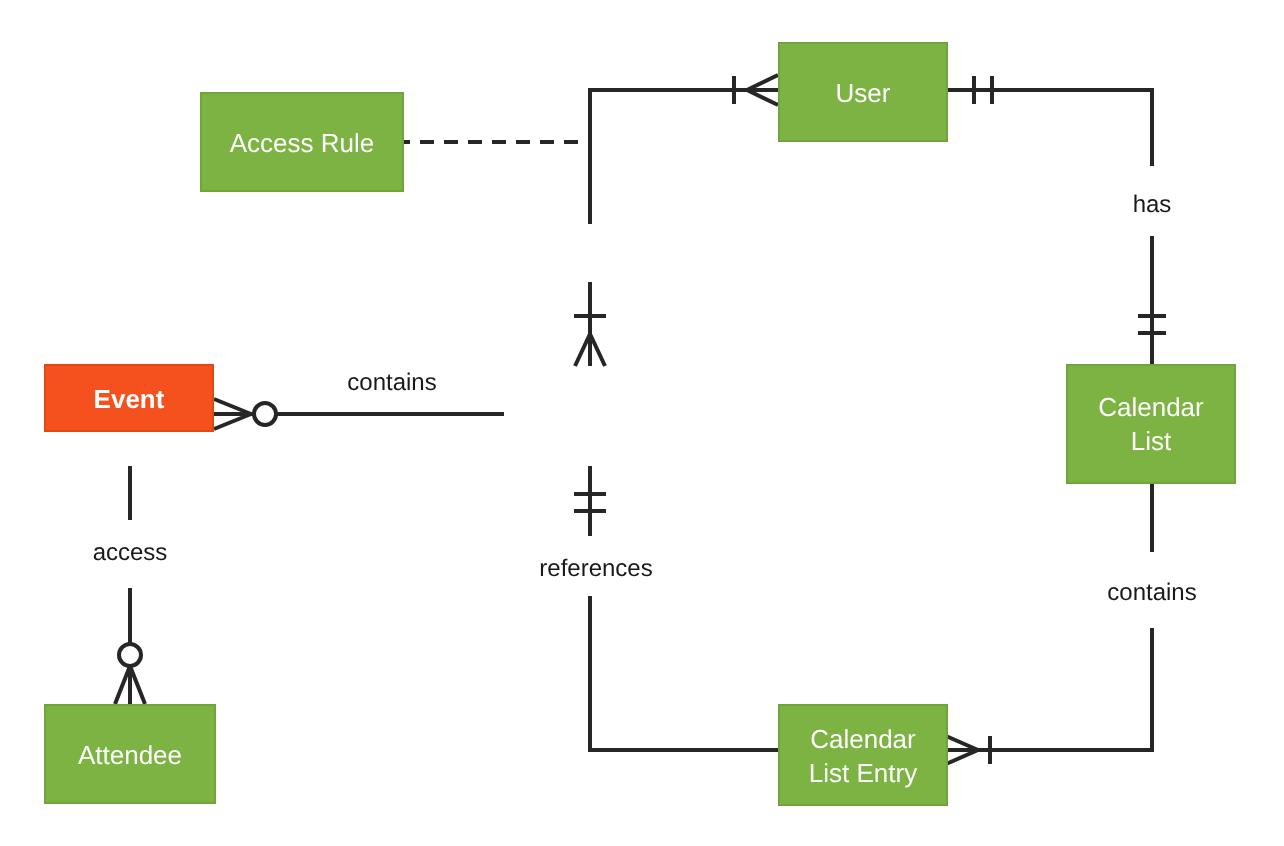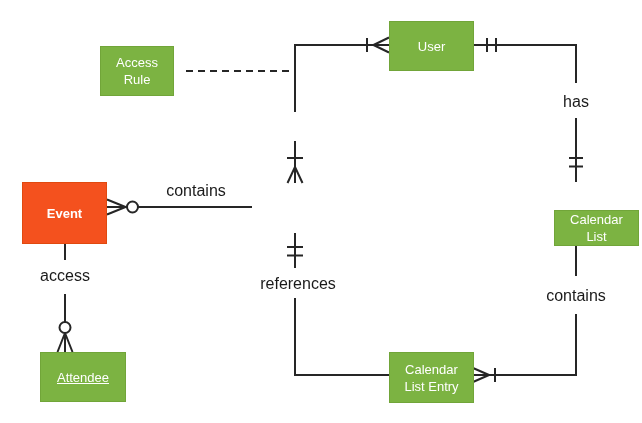--- a/index.html
+++ b/index.html
@@ -27,21 +27,21 @@
     font-size:13px;
     line-height:17px;
     box-sizing:border-box;
     padding:2px 4px;
   }
   .entity--green{background:var(--entity-green);border:1px solid #71a539;font-weight:400;}
   .entity--orange{background:var(--entity-orange);border:1px solid #e0490f;font-weight:700;}
   .rel-label{
     position:absolute;
     transform:translate(-50%,-50%);
-    font-size:16px;
+    font-size:12px;
     color:var(--label-text);
     white-space:nowrap;
     background:var(--background);
     padding:0 2px;
   }
   .diagram-line{stroke:var(--line);stroke-width:2;fill:none;}
   .marker-circle{stroke:var(--line);stroke-width:2;fill:var(--background);}
 </style>
 </head>
 <body>
@@ -90,30 +90,30 @@
     </g>
 
     <g>
       <path class="diagram-line" d="M65,233 L65,260"></path>
       <path class="diagram-line" d="M65,294 L65,322"></path>
       <circle class="marker-circle" cx="65" cy="327.5" r="5.5"></circle>
       <path class="diagram-line" d="M65,333 L65,352 M65,333 L57.5,352 M65,333 L72.5,352"></path>
     </g>
   </svg>
 
-  <div class="entity entity--green" style="left:100px;top:46px;width:74px;height:50px;">Access Rule</div>
+  <div class="entity entity--green" style="left:100px;top:46px;width:102px;height:50px;">Access Rule</div>
 
   <div class="entity entity--green" style="left:389px;top:21px;width:85px;height:50px;">User</div>
 
-  <div class="entity entity--green" style="left:554px;top:182px;width:85px;height:36px;margin-top:28px;">Calendar List</div>
+  <div class="entity entity--green" style="left:533px;top:182px;width:85px;height:60px;">Calendar List</div>
 
-  <div class="entity entity--orange" style="left:22px;top:182px;width:85px;height:62px;">Event</div>
+  <div class="entity entity--orange" style="left:22px;top:182px;width:85px;height:34px;">Event</div>
 
 
-  <div class="entity entity--green" style="left:40px;top:352px;width:86px;height:50px;text-decoration:underline;">Attendee</div>
+  <div class="entity entity--green" style="left:22px;top:352px;width:86px;height:50px;">Attendee</div>
 
   <div class="entity entity--green" style="left:389px;top:352px;width:85px;height:51px;">Calendar List Entry</div>
 
   <div class="rel-label" style="left:196px;top:191px;">contains</div>
 
 
   <div class="rel-label" style="left:576px;top:102px;">has</div>
 
   <div class="rel-label" style="left:576px;top:296px;">contains</div>
 

